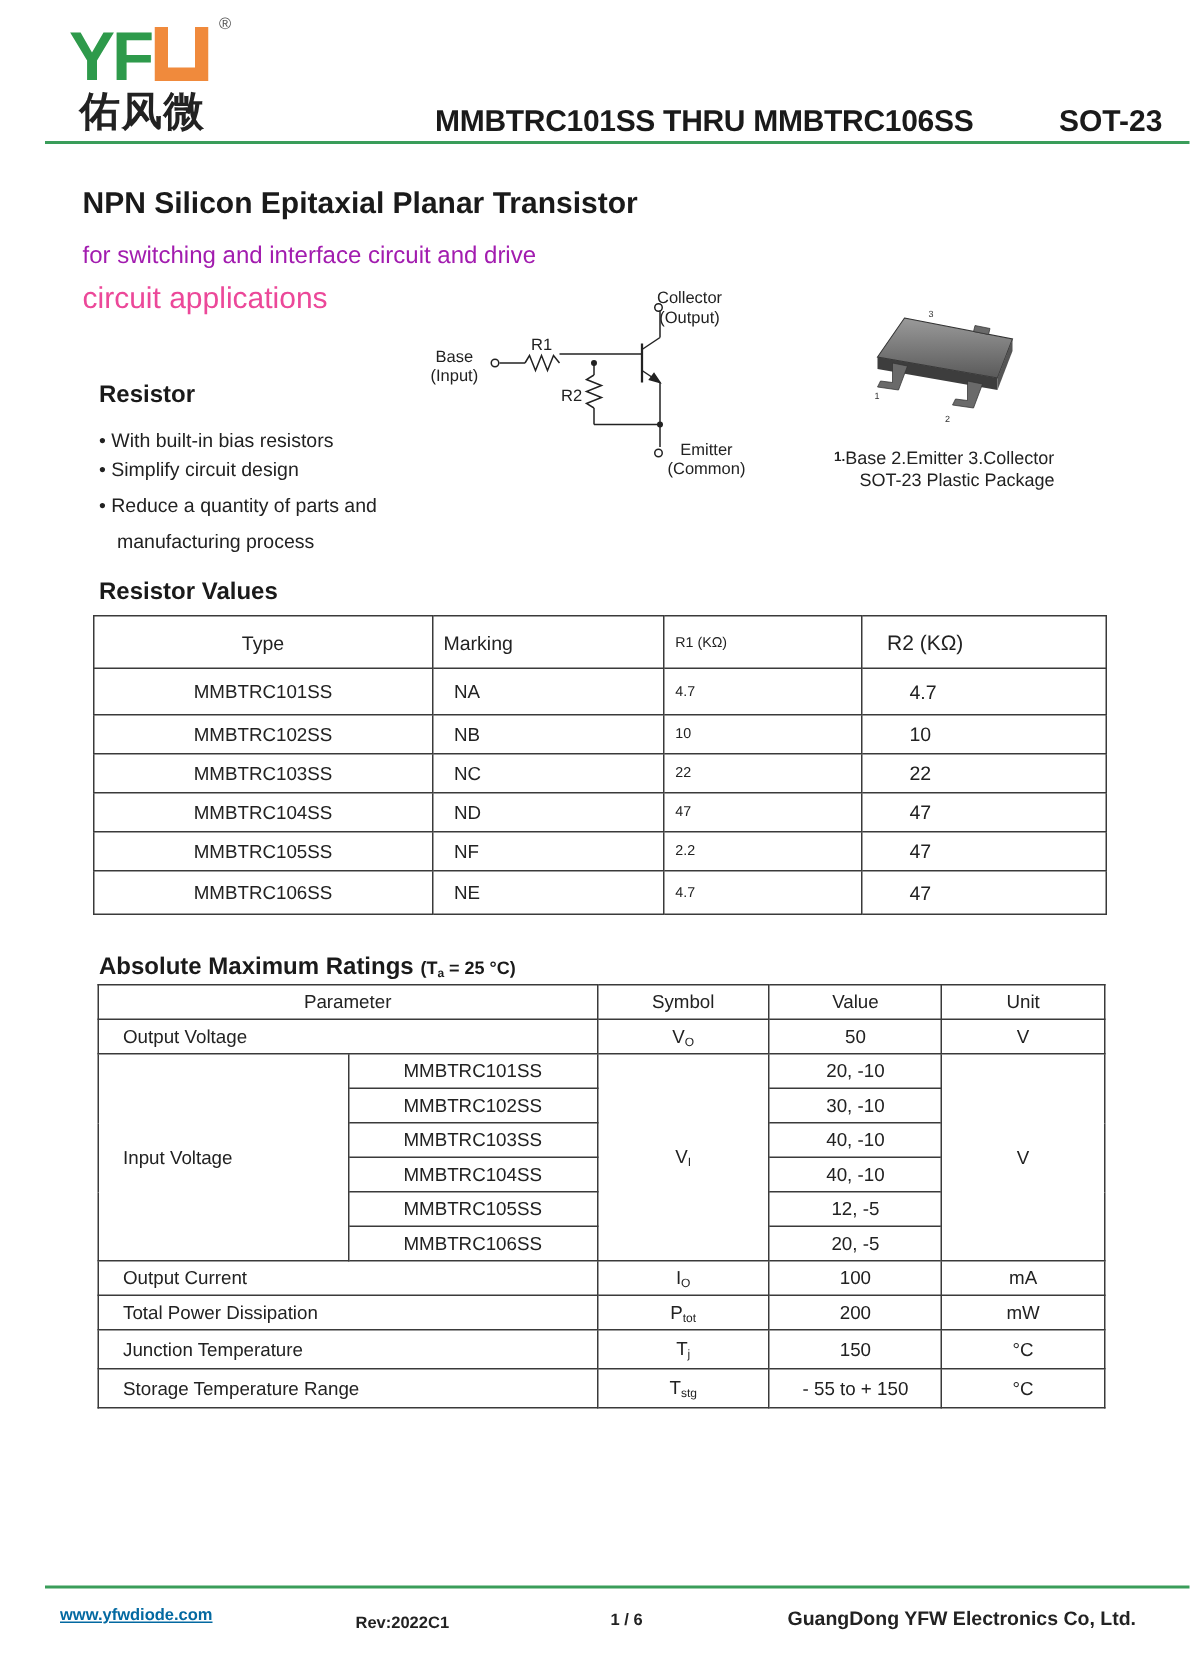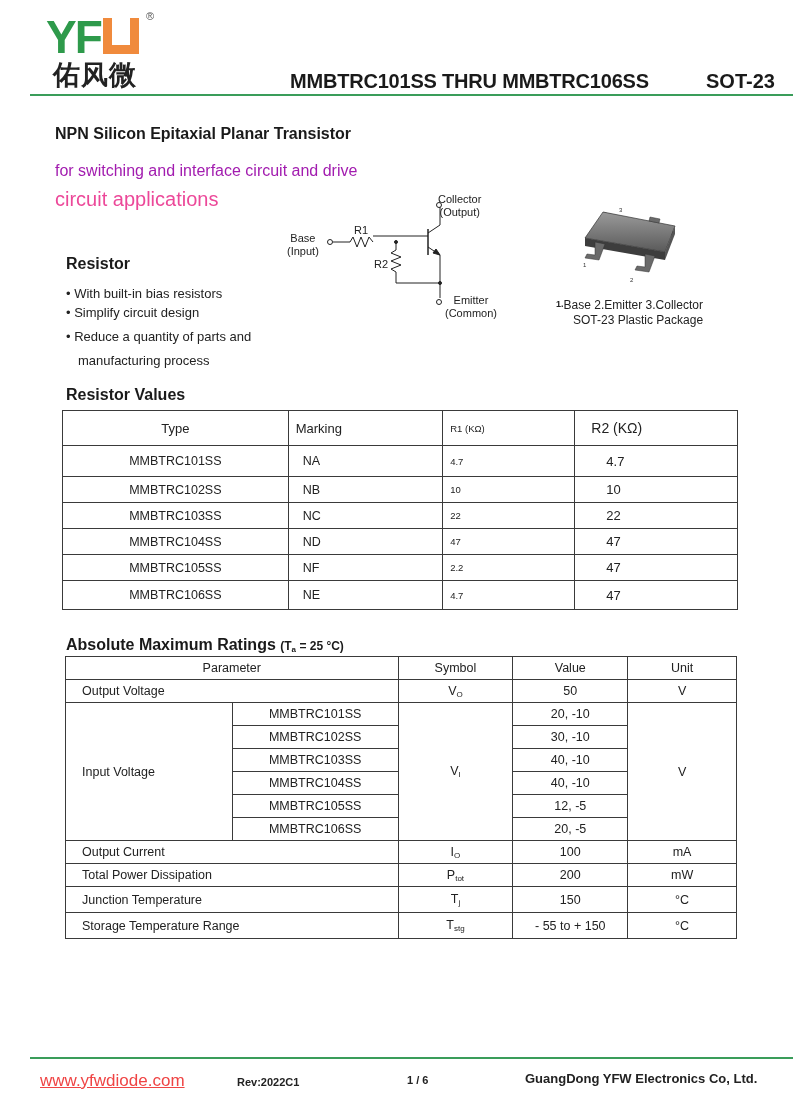--- a/index.html
+++ b/index.html
@@ -9,21 +9,21 @@
 
   
   .logo-yf { left: 46px; top: 14px; font-size: 46px; font-weight: bold; color: #2e9a4b; letter-spacing: -2px; line-height: 46px; }
   .logo-u { left: 103px; top: 18px; width: 36px; height: 36px; }
   .logo-reg { left: 146px; top: 10px; font-size: 11px; color: #555; }
   .logo-cn { left: 53px; top: 60px; font-size: 27px; font-weight: bold; color: #222; letter-spacing: 1px; line-height: 30px; font-family: "DejaVu Sans", sans-serif; }
   .hdr-title { left: 290px; top: 70px; font-size: 20px; font-weight: bold; color: #1a1a1a; letter-spacing: -0.2px; white-space: nowrap; }
   .hdr-pkg { left: 706px; top: 70px; font-size: 20px; font-weight: bold; color: #1a1a1a; }
   .hdr-line { left: 30px; top: 94px; width: 763px; height: 2px; background: #3a9d5a; }
 
-  .doc-title { left: 55px; top: 125px; font-size: 16px; font-weight: bold; white-space: nowrap; }
+  .doc-title { left: 55px; top: 125px; font-size: 20px; font-weight: bold; white-space: nowrap; }
   .desc1 { left: 55px; top: 162px; font-size: 16px; color: #a21caf; white-space: nowrap; }
   .desc2 { left: 55px; top: 188px; font-size: 20px; color: #ec4899; white-space: nowrap; }
 
   .sec-h { font-size: 16px; font-weight: bold; white-space: nowrap; }
   .feat { font-size: 13px; color: #222; white-space: nowrap; }
 
   .schem-label { font-size: 11px; color: #222; text-align: center; line-height: 13px; white-space: nowrap; }
   .pkg-caption { font-size: 12px; color: #222; white-space: nowrap; }
 
   
@@ -40,21 +40,21 @@
   #res-table tr.hdr .c2 { padding-left: 7px; }
   #res-table tr.hdr .c3 { font-size: 9.5px; }
   #res-table tr.hdr .c4 { padding-left: 16px; font-size: 14px; }
 
   #amr-table { left: 65px; top: 656px; width: 672px; }
   #amr-table td { text-align: center; height: 22px; }
   #amr-table .left { text-align: left; padding-left: 16px; }
   sub { font-size: 8px; vertical-align: -2px; }
 
   .ftr-line { left: 30px; top: 1057px; width: 763px; height: 2px; background: #3a9d5a; }
-  .ftr-link { left: 40px; top: 1071px; font-size: 17px; font-weight: normal; color: #ef4444; text-decoration: underline; }
+  .ftr-link { left: 40px; top: 1071px; font-size: 11px; font-weight: bold; color: #0369a1; text-decoration: underline; }
   .ftr-rev { left: 237px; top: 1076px; font-size: 11px; font-weight: bold; color: #222; }
   .ftr-page { left: 407px; top: 1074px; font-size: 11px; font-weight: bold; color: #222; }
   .ftr-company { left: 525px; top: 1071px; font-size: 13px; font-weight: bold; color: #222; }
 </style>
 </head>
 <body>
 
 <div class="abs logo-yf">YF</div>
 <svg class="abs logo-u" viewBox="0 0 36 36">
   <path d="M0 0 H9 V27 H27 V0 H36 V36 H0 Z" fill="#f08a3c"></path>

